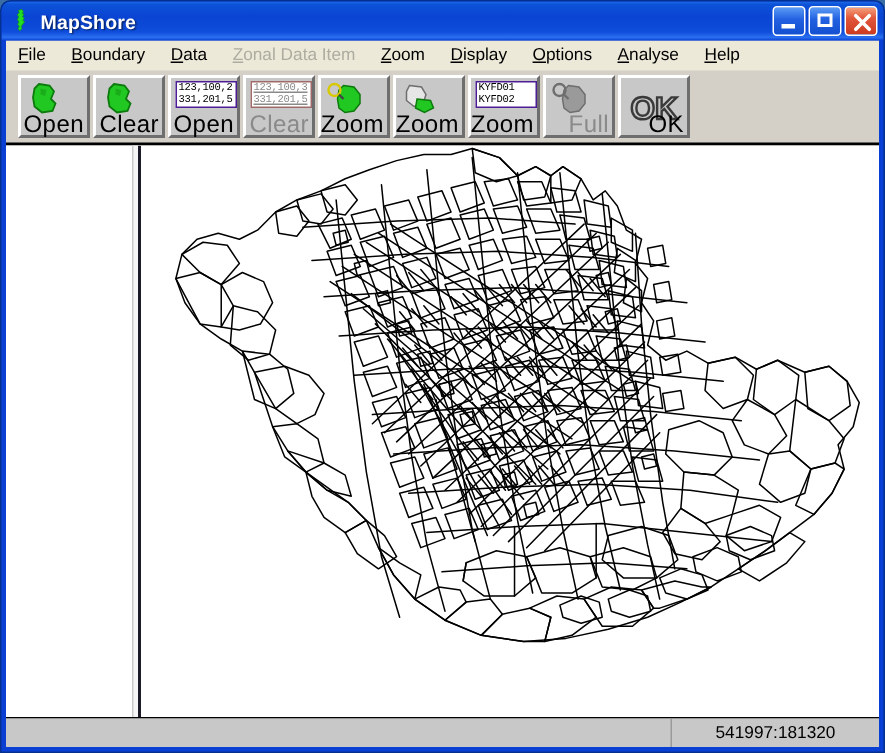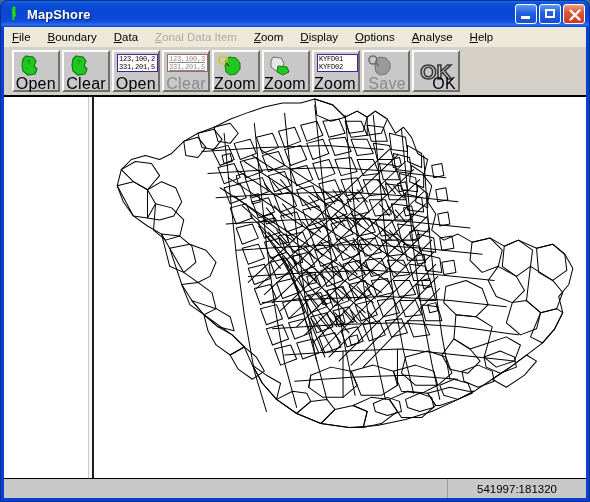--- a/index.html
+++ b/index.html
@@ -358,21 +358,21 @@
             <div>KYFD02</div>
           </div>
           <span class="tb-label">Zoom</span>
         </div>
         <div class="tool-btn disabled">
           <span class="tb-icon"><svg width="26" height="24" viewBox="0 0 26 24">
               <path d="M12 3 L19 4 L23 9 L23 15 L19 20 L13 21 L9 18 L8 12 L9 6 Z" fill="#9a9a9a" stroke="#6e6e6e" stroke-width="1"></path>
               <circle cx="6" cy="6" r="4" fill="none" stroke="#6e6e6e" stroke-width="1.6"></circle>
               <path d="M9 9 L12 12" stroke="#6e6e6e" stroke-width="1.6"></path>
             </svg></span>
-          <span class="tb-label">Save</span>
+          <span class="tb-label">Full</span>
         </div>
         <div class="tool-btn">
           <span class="tb-okx" style="display: flex; align-items: center; justify-content: center;">
             <svg width="44" height="26" viewBox="0 0 44 26">
               <text x="22" y="21" text-anchor="middle" font-family="Liberation Sans, sans-serif" font-size="21" font-weight="bold" fill="none" stroke="#3a3a3a" stroke-width="1.6">OK</text>
             </svg>
           </span>
           <span class="tb-label">OK</span>
         </div>
       </div>

